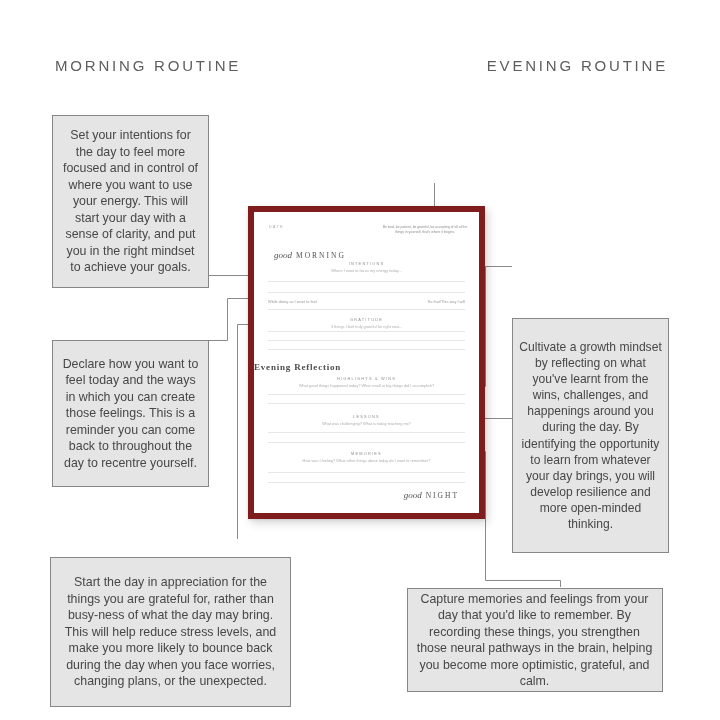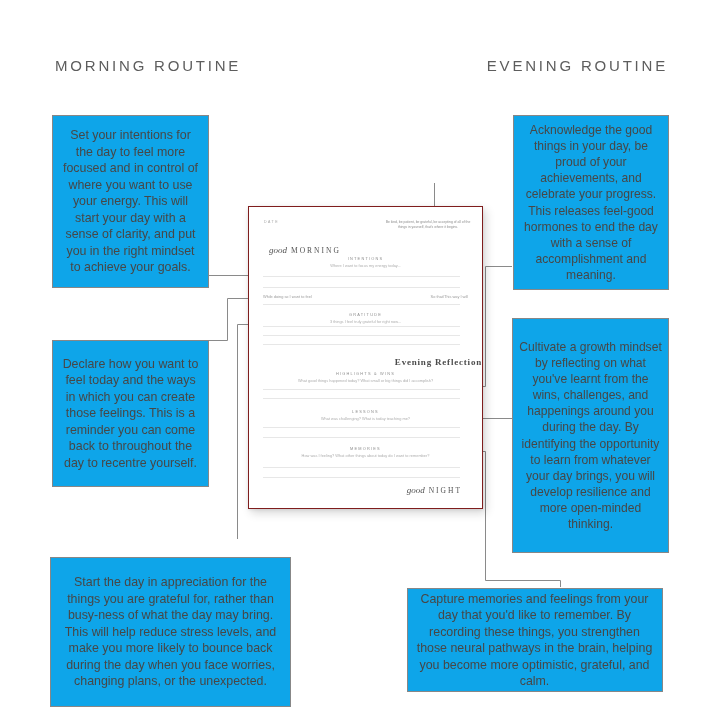--- a/index.html
+++ b/index.html
@@ -9,58 +9,57 @@
     margin-top:20px;
   }
   .title{
     position:absolute;margin:0;font-size:15px;font-weight:400;color:#5d5d5d;
     letter-spacing:2.8px;font-family:"Liberation Sans","DejaVu Sans",sans-serif;
   }
   .title-left{left:55px;top:37px;}
   .title-right{right:52px;top:37px;}
   .connectors{position:absolute;left:0;top:0;width:720px;height:720px;pointer-events:none;}
   .callout{
-    position:absolute;border:1px solid #878787;background:#0ea5e9;box-sizing:border-box;
+    position:absolute;border:1px solid #878787;background:#e5e5e5;box-sizing:border-box;
     display:flex;align-items:center;justify-content:center;text-align:center;
     color:#474747;font-size:12.4px;line-height:1.33;padding:6px 7px;
   }
   .callout p{margin:0;}
   .co-intentions{left:52px;top:95px;width:157px;height:173px;}
   .co-quote{left:288px;top:93px;width:146px;height:70px;}
   .co-acknowledge{left:513px;top:95px;width:156px;height:175px;font-size:12.1px;}
   .co-declare{left:52px;top:320px;width:157px;height:147px;}
   .co-startday{left:50px;top:537px;width:241px;height:150px;}
   .co-cultivate{left:512px;top:298px;width:157px;height:235px;font-size:12.1px;padding:20px 6px;}
   .co-capture{left:407px;top:568px;width:256px;height:104px;padding-left:6px;}
 
   
   .journal{
     position:absolute;left:248px;top:186px;width:225px;height:301px;background:#ffffff;
-    border:1px solid #7f1d1d;
+    border:6px solid #7f1d1d;
     box-shadow:3px 4px 9px rgba(0,0,0,0.16),0 1px 3px rgba(0,0,0,0.08);
     font-family:"Liberation Serif","DejaVu Serif",serif;
-    padding-left:8px;
   }
   .j-date{position:absolute;left:15px;top:13px;font-size:3.5px;letter-spacing:1.5px;color:#a5a5a5;
     font-family:"Liberation Sans","DejaVu Sans",sans-serif;}
   .j-quote{position:absolute;right:10px;top:13px;width:88px;text-align:center;
     font-size:3.4px;line-height:1.55;color:#8d8d8d;
     font-family:"Liberation Sans","DejaVu Sans",sans-serif;}
   .j-morning{position:absolute;left:20px;top:32px;color:#525252;}
   .j-night{position:absolute;right:20px;top:272px;color:#525252;}
   .j-script{font-style:italic;font-size:9px;}
   .j-caps{font-size:7.5px;letter-spacing:2px;}
   .j-sec{position:absolute;left:0;width:100%;text-align:center;
     font-family:"Liberation Sans","DejaVu Sans",sans-serif;}
   .j-label{font-size:3.9px;letter-spacing:1.2px;color:#8f8f8f;}
   .j-sub{font-size:3.9px;color:#aeaeae;margin-top:1.5px;}
   .rule{position:absolute;left:14px;width:197px;height:1px;background:#e7e7e7;}
   .j-feelrow{position:absolute;left:14px;right:14px;display:flex;justify-content:space-between;
     font-size:3.9px;color:#9a9a9a;font-family:"Liberation Sans","DejaVu Sans",sans-serif;}
-  .j-evening-title{position:absolute;left:0;width:100%;top:150px;text-align:right;
+  .j-evening-title{position:absolute;left:0;width:100%;top:150px;text-align:left;
     font-size:9px;font-weight:700;letter-spacing:0.8px;color:#4c4c4c;
     font-family:"Liberation Serif","DejaVu Serif",serif;}
 </style>
 </head>
 <body>
 
 <div class="canvas">
 
   <h1 class="title title-left">MORNING ROUTINE</h1>
   <h1 class="title title-right">EVENING ROUTINE</h1>
@@ -81,23 +80,20 @@
       <circle cx="263.5" cy="304.5" r="3"></circle>
       <circle cx="434.5" cy="199.5" r="3"></circle>
       <circle cx="452.5" cy="366.5" r="3"></circle>
       <circle cx="452.5" cy="398.5" r="3"></circle>
       <circle cx="452.5" cy="431.5" r="3"></circle>
     </g>
   </svg>
 
   <div class="callout co-intentions">
     <p>Set your intentions for the day to feel more focused and in control of where you want to use your energy. This will start your day with a sense of clarity, and put you in the right mindset to achieve your goals.</p>
-  </div>
-  <div class="callout co-acknowledge">
-    <p>Acknowledge the good things in your day, be proud of your achievements, and celebrate your progress. This releases feel-good hormones to end the day with a sense of accomplishment and meaning.</p>
   </div>
   <div class="callout co-declare">
     <p>Declare how you want to feel today and the ways in which you can create those feelings. This is a reminder you can come back to throughout the day to recentre yourself.</p>
   </div>
   <div class="callout co-startday">
     <p>Start the day in appreciation for the things you are grateful for, rather than busy-ness of what the day may bring. This will help reduce stress levels, and make you more likely to bounce back during the day when you face worries, changing plans, or the unexpected.</p>
   </div>
   <div class="callout co-cultivate">
     <p>Cultivate a growth mindset by reflecting on what you've learnt from the wins, challenges, and happenings around you during the day. By identifying the opportunity to learn from whatever your day brings, you will develop resilience and more open-minded thinking.</p>
   </div>

